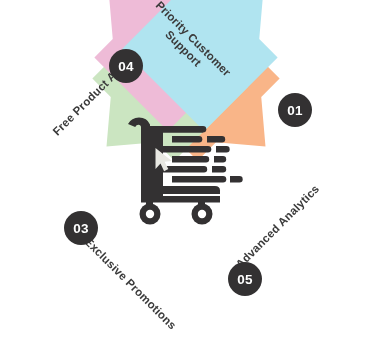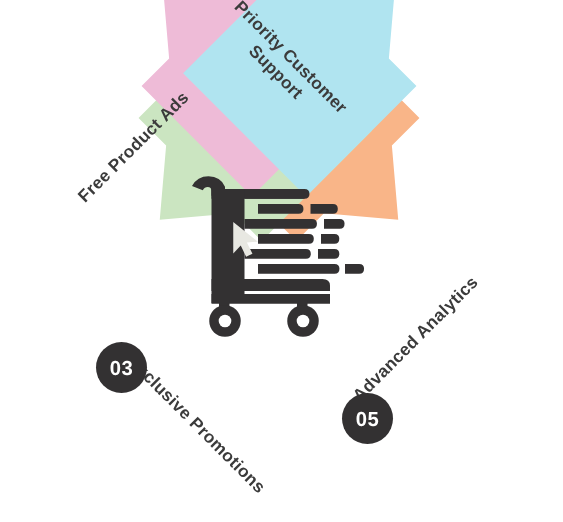--- a/index.html
+++ b/index.html
@@ -123,19 +123,21 @@
 
   <div class="arrow-label" style="left:188px; top:44px; width:120px; transform:translate(-50%,-50%) rotate(45deg);">Priority Customer
 Support</div>
 
   <div class="arrow-label" style="left:278px; top:227px; width:130px; transform:translate(-50%,-50%) rotate(-45deg);">Advanced Analytics</div>
 
   <div class="arrow-label" style="left:130px; top:284px; width:146px; transform:translate(-50%,-50%) rotate(45deg);">Exclusive Promotions</div>
 
   <div class="arrow-label" style="left:90px; top:99px; width:126px; transform:translate(-50%,-50%) rotate(-45deg);">Free Product Ads</div>
 
+  <div class="badge" style="left:278px; top:93px;">01</div>
 
   <div class="badge" style="left:228px; top:262px;">05</div>
 
-  <div class="badge" style="left:64px; top:228px;text-align:right;">03</div>
+  <div class="badge" style="left:64px; top:211px;text-align:right;">03</div>
 
+  <div class="badge" style="left:109px; top:49px;">04</div>
 
 </div>
 
 </body></html>

